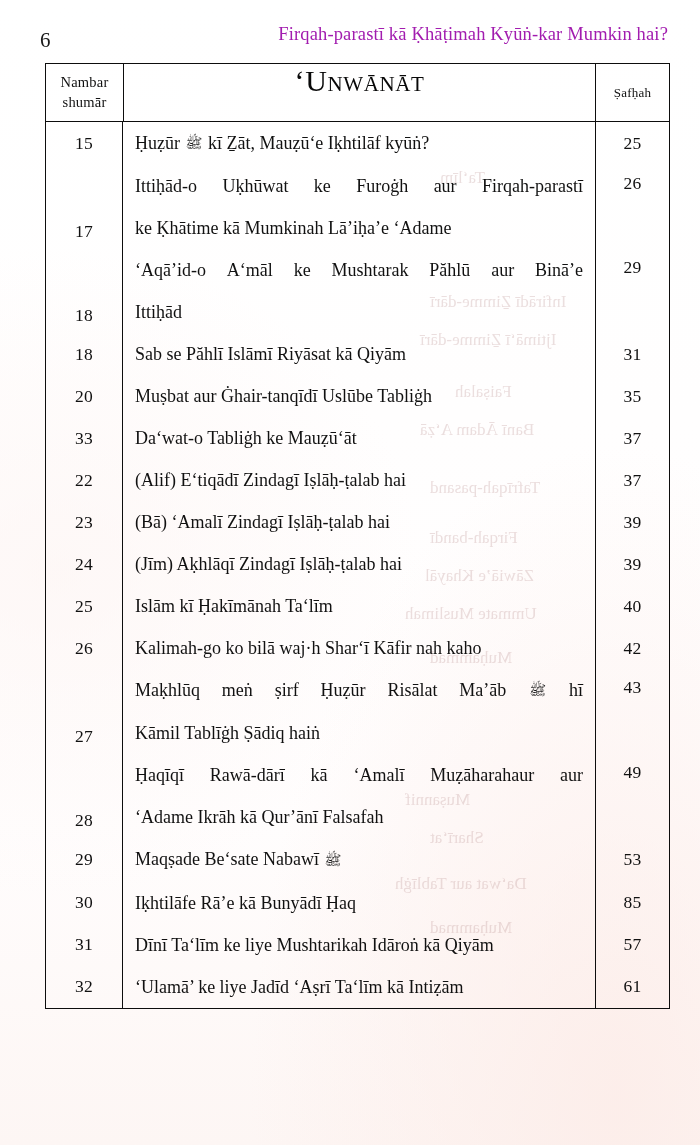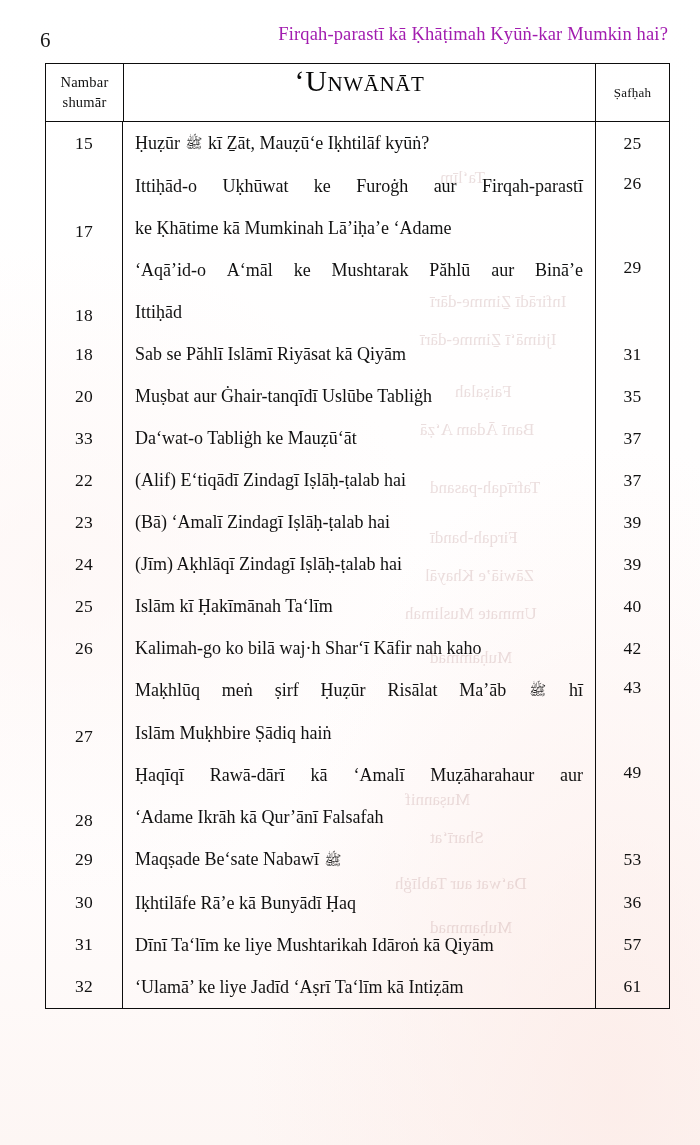--- a/index.html
+++ b/index.html
@@ -329,21 +329,21 @@
             <div class="line justified">
               <span>Maḳhlūq</span>
               <span>meṅ</span>
               <span>ṣirf</span>
               <span>Ḥuẓūr</span>
               <span>Risālat</span>
               <span>Ma’āb</span>
               <span><span class="sw">ﷺ</span></span>
               <span>hī</span>
             </div>
-            <div class="line">Islām Muḳhbire Ṣādiq haiṅ</div>
+            <div class="line">Kāmil Tablīġh Ṣādiq haiṅ</div>
           </div>
           <div class="c-page">43</div>
         </div>
         <div class="row">
           <div class="c-num">28</div>
           <div class="c-title">
             <div class="line justified">
               <span>Ḥaqīqī</span>
               <span>Rawā-dārī</span>
               <span>kā</span>
@@ -360,21 +360,21 @@
           <div class="c-title">
             <div class="line">Maqṣade Be‘sate Nabawī <span class="sw">ﷺ</span></div>
           </div>
           <div class="c-page">53</div>
         </div>
         <div class="row single">
           <div class="c-num">30</div>
           <div class="c-title">
             <div class="line">Iḳhtilāfe Rā’e kā Bunyādī Ḥaq</div>
           </div>
-          <div class="c-page">36</div>
+          <div class="c-page">85</div>
         </div>
         <div class="row single">
           <div class="c-num">31</div>
           <div class="c-title">
             <div class="line">Dīnī Ta‘līm ke liye Mushtarikah Idāroṅ kā Qiyām</div>
           </div>
           <div class="c-page">57</div>
         </div>
         <div class="row single">
           <div class="c-num">32</div>

